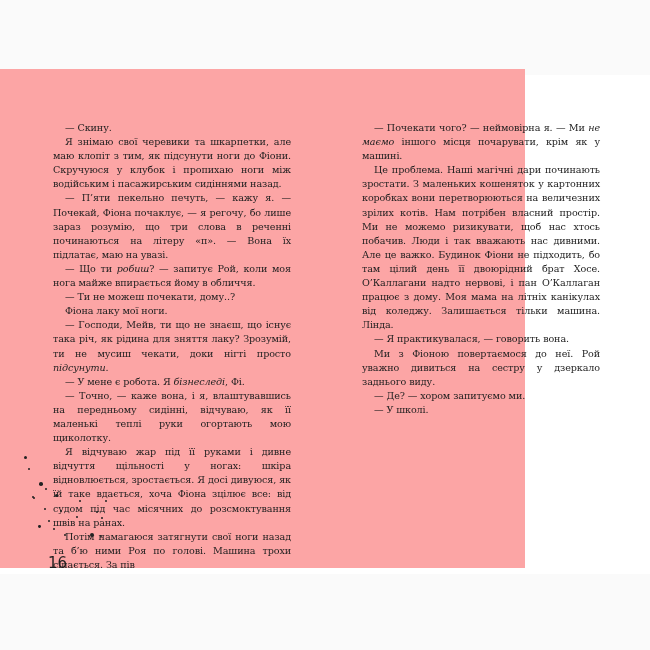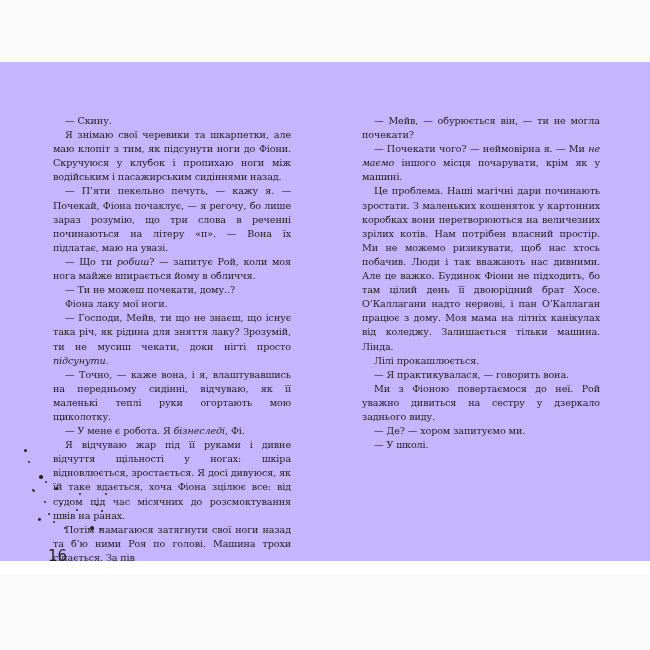--- a/index.html
+++ b/index.html
@@ -14,25 +14,25 @@
     .band {
       position: absolute;
       left: 0;
       width: 650px;
       background: #fafafa;
     }
     .band-top { top: 0; height: 75px; }
     .band-bottom { top: 574px; height: 76px; }
     .page {
       position: absolute;
-      top: 62px;
+      top: 69px;
       left: 0;
-      width: 650px;
+      width: 525px;
       height: 499px;
-      background: #c4b5fd;
+      background: #fca5a5;
     }
     .column {
       position: absolute;
       top: 52px;
       width: 238px;
       font-size: 9.6px;
       line-height: 14.1px;
       color: #1e1e1e;
       text-align: justify;
       letter-spacing: -0.1px;
@@ -67,30 +67,28 @@
 
 <div class="page">
   <div class="column col-left" id="col-left">
       <p><span>— Скину.</span></p>
       <p><span>Я знімаю свої черевики та шкарпетки, але маю клопіт з тим, як підсунути ноги до Фіони. Скручуюся у клубок і пропихаю ноги між водійським і пасажирським си­діннями назад.</span></p>
       <p><span>— П’яти пекельно печуть, — кажу я. — Почекай, Фіона почаклує, — я регочу, бо лише зараз розумію, що три слова в реченні починаються на літеру «п». — Вона їх підлатає, маю на увазі.</span></p>
       <p><span>— Що ти </span><em>робиш</em><span>? — запитує Рой, коли моя нога майже впирається йому в обличчя.</span></p>
       <p><span>— Ти не можеш почекати, дому..?</span></p>
       <p><span>Фіона лаку мої ноги.</span></p>
       <p><span>— Господи, Мейв, ти що не знаєш, що існує така річ, як рідина для зняття лаку? Зрозумій, ти не мусиш чекати, доки нігті просто </span><em>підсунути</em><span>.</span></p>
+      <p><span>— У мене є робота. Я </span><em>бізнеследі</em><span>, Фі.</span></p>
       <p><span>— Точно, — каже вона, і я, влаштувавшись на передньому сидінні, відчуваю, як її маленькі теплі руки огортають мою щиколотку.</span></p>
-      <p><span>— У мене є робота. Я </span><em>бізнеследі</em><span>, Фі.</span></p>
       <p><span>Я відчуваю жар під її руками і дивне відчуття щільності у ногах: шкіра відновлюється, зростається. Я досі дивуюся, як їй таке вдається, хоча Фіона зцілює все: від судом під час місячних до розсмоктування швів на ранах.</span></p>
       <p><span>Потім намагаюся затягнути свої ноги назад та б’ю ними Роя по голові. Машина трохи сіпається. За пів</span></p>
     </div>
   <div class="column col-right" id="col-right">
-      <p><span>— Мейв, — обурюється він, — ти не могла почекати?</span></p>
       <p><span>— Почекати чого? — неймовірна я. — Ми </span><em>не маємо</em><span> іншого місця почарувати, крім як у машині.</span></p>
       <p><span>Це проблема. Наші магічні дари починають зростати. З маленьких кошеняток у картонних коробках вони перетворюються на величезних зрілих котів. Нам потрібен власний простір. Ми не можемо ризикувати, щоб нас хтось побачив. Люди і так вважають нас дивними. Але це важко. Будинок Фіони не підходить, бо там цілий день її двоюрідний брат Хосе. О’Каллагани надто нервові, і пан О’Каллаган працює з дому. Моя мама на літніх канікулах від коледжу. Залишається тільки машина. Лінда.</span></p>
-      <p><span>Лілі прокашлюється.</span></p>
       <p><span>— Я практикувалася, — говорить вона.</span></p>
       <p><span>Ми з Фіоною повертаємося до неї. Рой уважно дивиться на сестру у дзеркало заднього виду.</span></p>
       <p><span>— Де? — хором запитуємо ми.</span></p>
       <p><span>— У школі.</span></p>
     </div>
   <div class="page-number">16</div>
   <div id="dots">
       <div class="dot" style="left: 24px; top: 387px; width: 3.2px; height: 3.2px;"></div>
       <div class="dot" style="left: 28px; top: 399px; width: 2.4px; height: 2.4px;"></div>
       <div class="dot" style="left: 39px; top: 413px; width: 3.6px; height: 3.6px;"></div>

